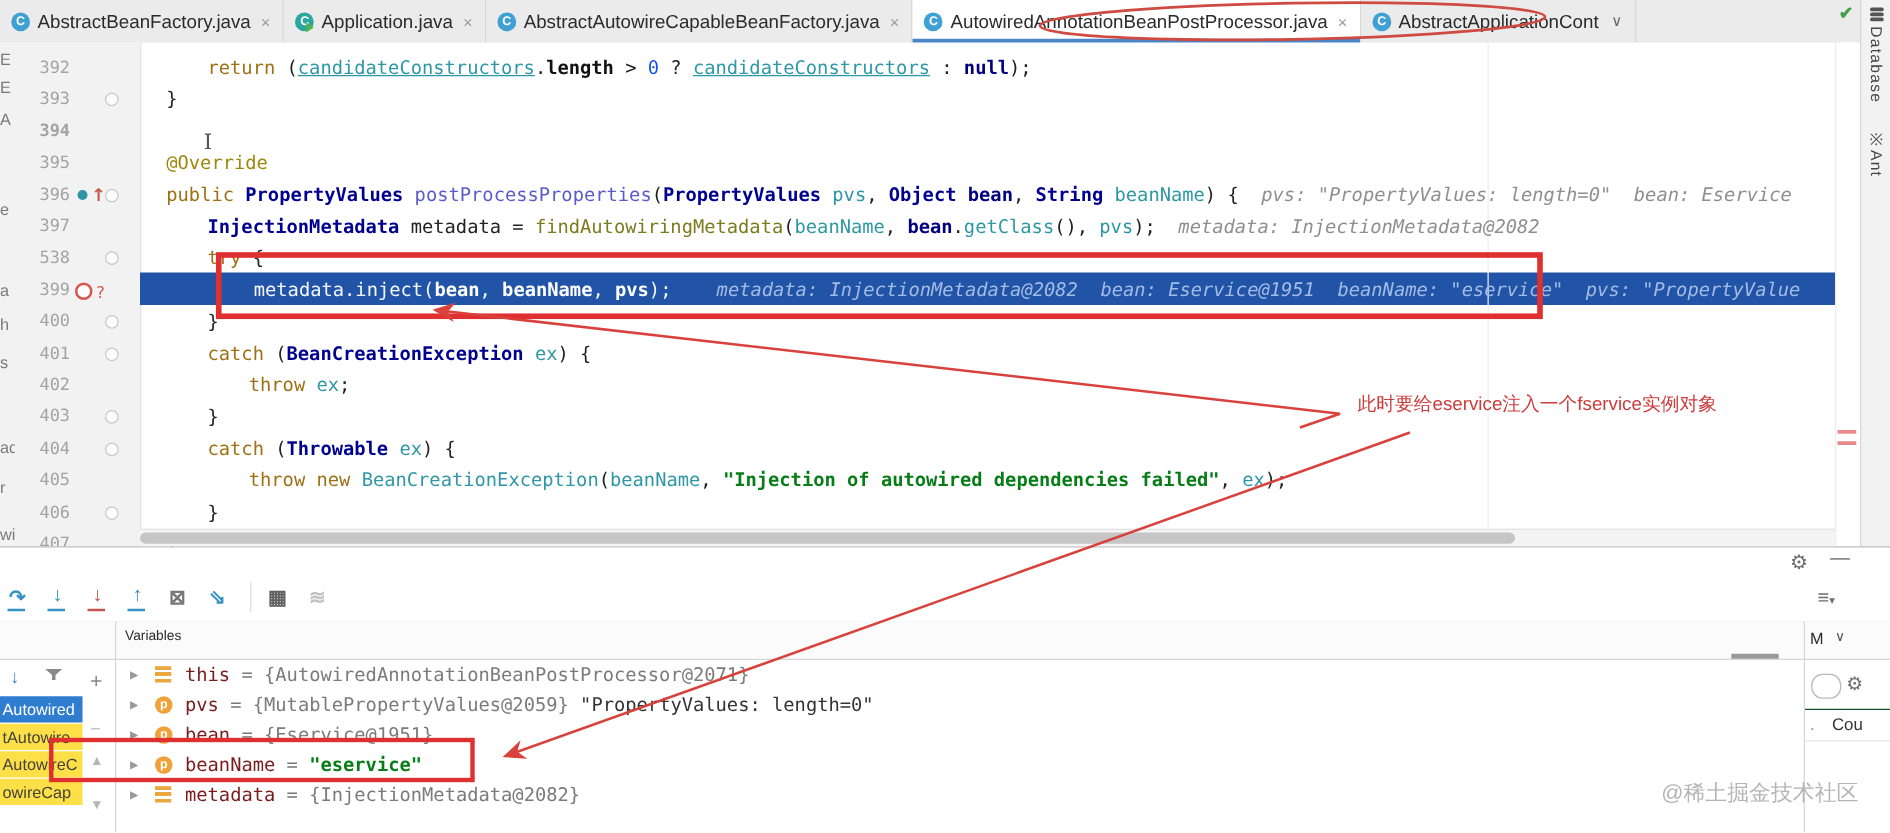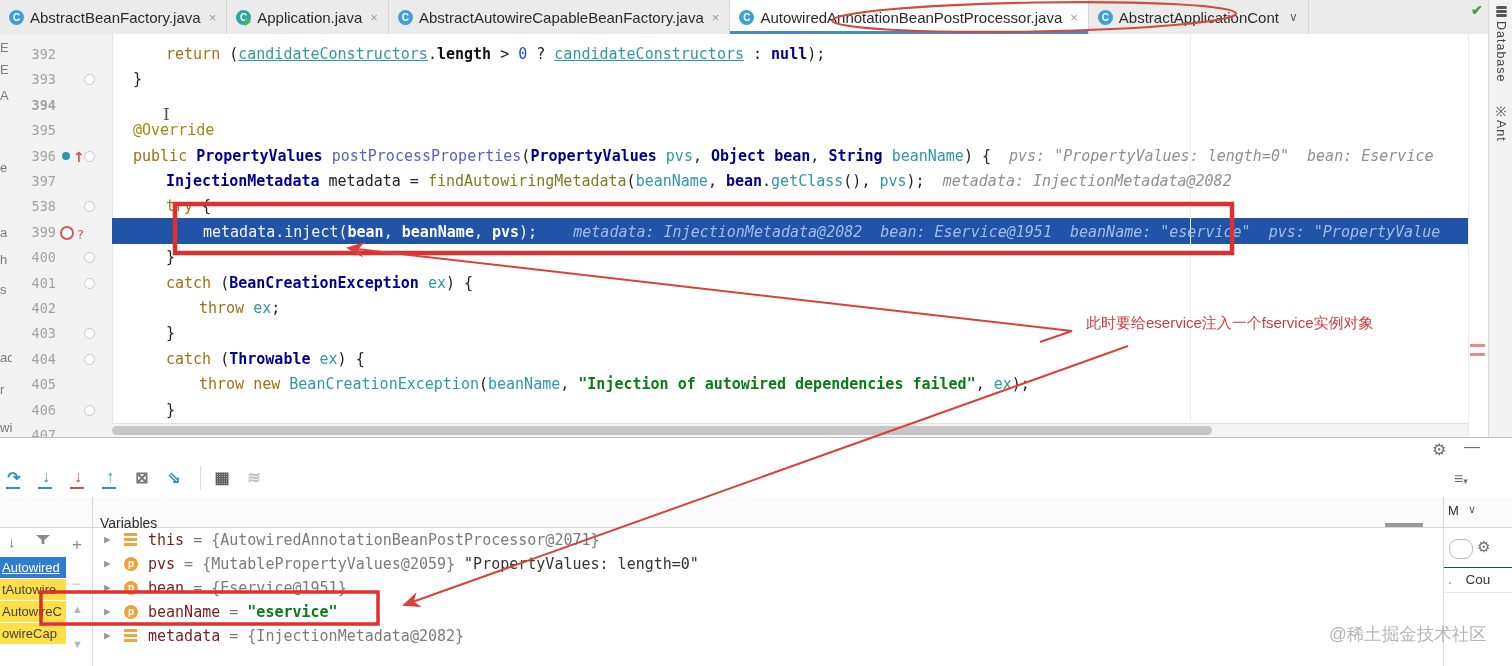--- a/index.html
+++ b/index.html
@@ -57,21 +57,21 @@
   
   #debug{position:absolute;left:0;top:437px;width:1512px;height:229px;background:#fff;border-top:1px solid #bdbdbd;}
   .drow{position:absolute;left:0;width:1512px;}
   #dhead{top:0;height:24px;}
   #dtools{top:24px;height:35px;border-bottom:1px solid #e3e3e3;}
   #dtabs{top:59px;height:30px;background:#fbfbfb;border-bottom:1px solid #d8d8d8;}
   .gico{color:#6e6e6e;font-size:16px;position:absolute;}
   .stepico{position:absolute;top:6px;width:24px;height:22px;text-align:center;font-size:16px;font-weight:bold;}
   .stepico .bar{position:absolute;left:4px;bottom:1px;width:14px;height:2px;}
   .vsep{position:absolute;top:4px;width:1px;height:24px;background:#dcdcdc;}
-  #vartab{position:absolute;left:100px;top:18px;font-size:14px;color:#2b2b2b;}
+  #vartab{position:absolute;left:100px;top:6px;font-size:11px;color:#2b2b2b;}
   #memtab{position:absolute;left:1448px;top:6px;font-size:13px;color:#2b2b2b;}
   #memchev{position:absolute;left:1468px;top:6px;font-size:11px;color:#555;}
   #memunderline{position:absolute;left:1385px;top:26px;width:38px;height:4px;background:#9a9a9a;}
   #framespane{position:absolute;left:0;top:89px;width:92px;height:140px;overflow:hidden;}
   .fitem{position:absolute;left:0;width:64px;height:21px;line-height:21px;padding-left:2px;font-size:13px;
          color:#44423a;background:#fde047;overflow:hidden;white-space:nowrap;}
   .fitem.sel{background:#2f7dd1;color:#fff;}
   .smallbtn{position:absolute;color:#8a8a8a;font-size:15px;}
   #funnel{position:absolute;left:36px;top:97px;width:14px;height:9px;background:#8a8a8a;
           clip-path:polygon(0 0,100% 0,60% 55%,60% 100%,40% 100%,40% 55%);}
@@ -195,21 +195,21 @@
       </div>
     <div class="drow" id="dtabs">
       <span id="vartab">Variables</span>
       <span id="memtab">M</span>
       <span id="memchev">∨</span>
       <div id="memunderline"></div>
     </div>
 
     <div id="framespane">
       <span class="smallbtn" style="left:8px;top:6px;color:#3592c4">↓</span>
-    <div class="fitem sel" style="top: 30px; text-decoration: underline;">Autowired</div>
+    <div class="fitem sel" style="top: 30px;">Autowired</div>
         <div class="fitem" style="top: 52px;">tAutowire</div>
         <div class="fitem" style="top: 74px;">AutowireC</div>
         <div class="fitem" style="top: 96px;">owireCap</div>
       </div>
     <div id="funnel"></div>
     <span class="smallbtn" style="left:72px;top:97px;font-size:17px">+</span>
     <span class="smallbtn" style="left:72px;top:137px;color:#c0c0c0">−</span>
     <span class="smallbtn" style="left:72px;top:165px;font-size:11px;color:#b5b5b5">▲</span>
     <span class="smallbtn" style="left:72px;top:200px;font-size:11px;color:#b5b5b5">▼</span>
     <div id="varsep"></div>

